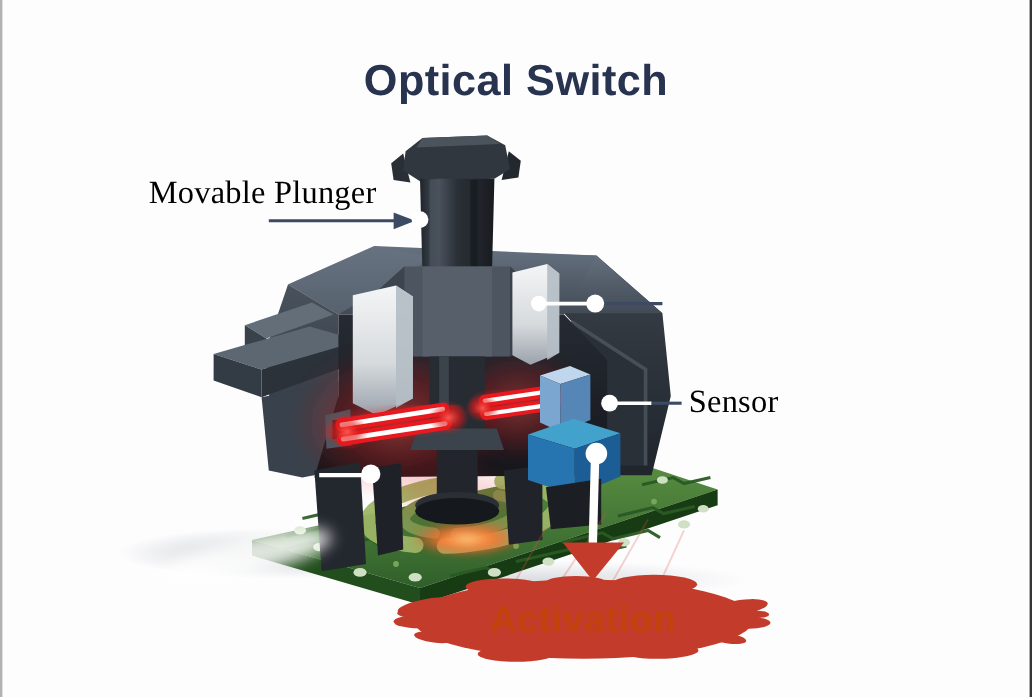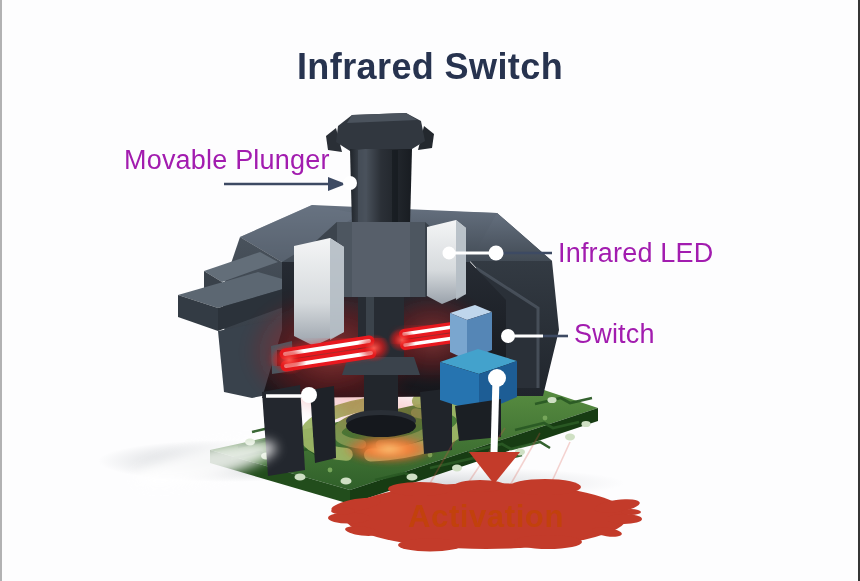--- a/index.html
+++ b/index.html
@@ -10,22 +10,22 @@
   }
   .edge{position:absolute;top:0;bottom:0;}
   .edge.left{left:0;width:2px;background:#8a8a8a;opacity:.65;}
   .edge.right{right:0;width:2px;background:#1f1f1f;opacity:.9;}
   #illustration{position:absolute;left:0;top:0;width:860px;height:581px;}
   #page-title{
     position:absolute;top:46px;left:0;width:100%;text-align:center;
     font-size:36px;font-weight:bold;color:#27334f;letter-spacing:.4px;
   }
   .callout-label{
-    position:absolute;color:#a21caf;font-size:27px;line-height:1.1;
-    letter-spacing:.2px;white-space:nowrap;
+    position:absolute;color:#000000;font-size:27px;line-height:1.1;
+    letter-spacing:.2px;white-space:nowrap;font-family:Liberation Serif, serif;
   }
   #lbl-movable-plunger{left:124px;top:146px;}
   #lbl-infrared-led{left:558px;top:239px;}
   #lbl-sensor{left:574px;top:320px;}
   #lbl-infrared-light{
     left:90px;top:376px;font-size:26px;background:#ffffff;
     padding:4px 12px 6px 8px;border-radius:7px;
   }
   #lbl-activation{
     position:absolute;left:486px;top:517px;transform:translate(-50%,-50%);
@@ -285,18 +285,17 @@
       <line x1="266" y1="396" x2="306" y2="396" stroke="#ffffff" stroke-width="3.5"></line>
       <circle cx="309" cy="395" r="8" fill="#ffffff"></circle>
     </g>
     <g>
       <circle cx="497" cy="378" r="9" fill="#ffffff"></circle>
       <line x1="496" y1="378" x2="494" y2="453" stroke="#ffffff" stroke-width="7"></line>
       <polygon points="469,452 520,452 494,484" fill="#c33b2a"></polygon>
     </g>
   </svg>
 
-  <div id="page-title">Infrared Switch</div>
+  <div id="page-title">Optical Switch</div>
   <div id="lbl-movable-plunger" class="callout-label">Movable Plunger</div>
-  <div id="lbl-infrared-led" class="callout-label">Infrared LED</div>
-  <div id="lbl-sensor" class="callout-label">Switch</div>
+  <div id="lbl-sensor" class="callout-label">Sensor</div>
   <div id="lbl-activation">Activation</div>
 </div>
 
 </body></html>

